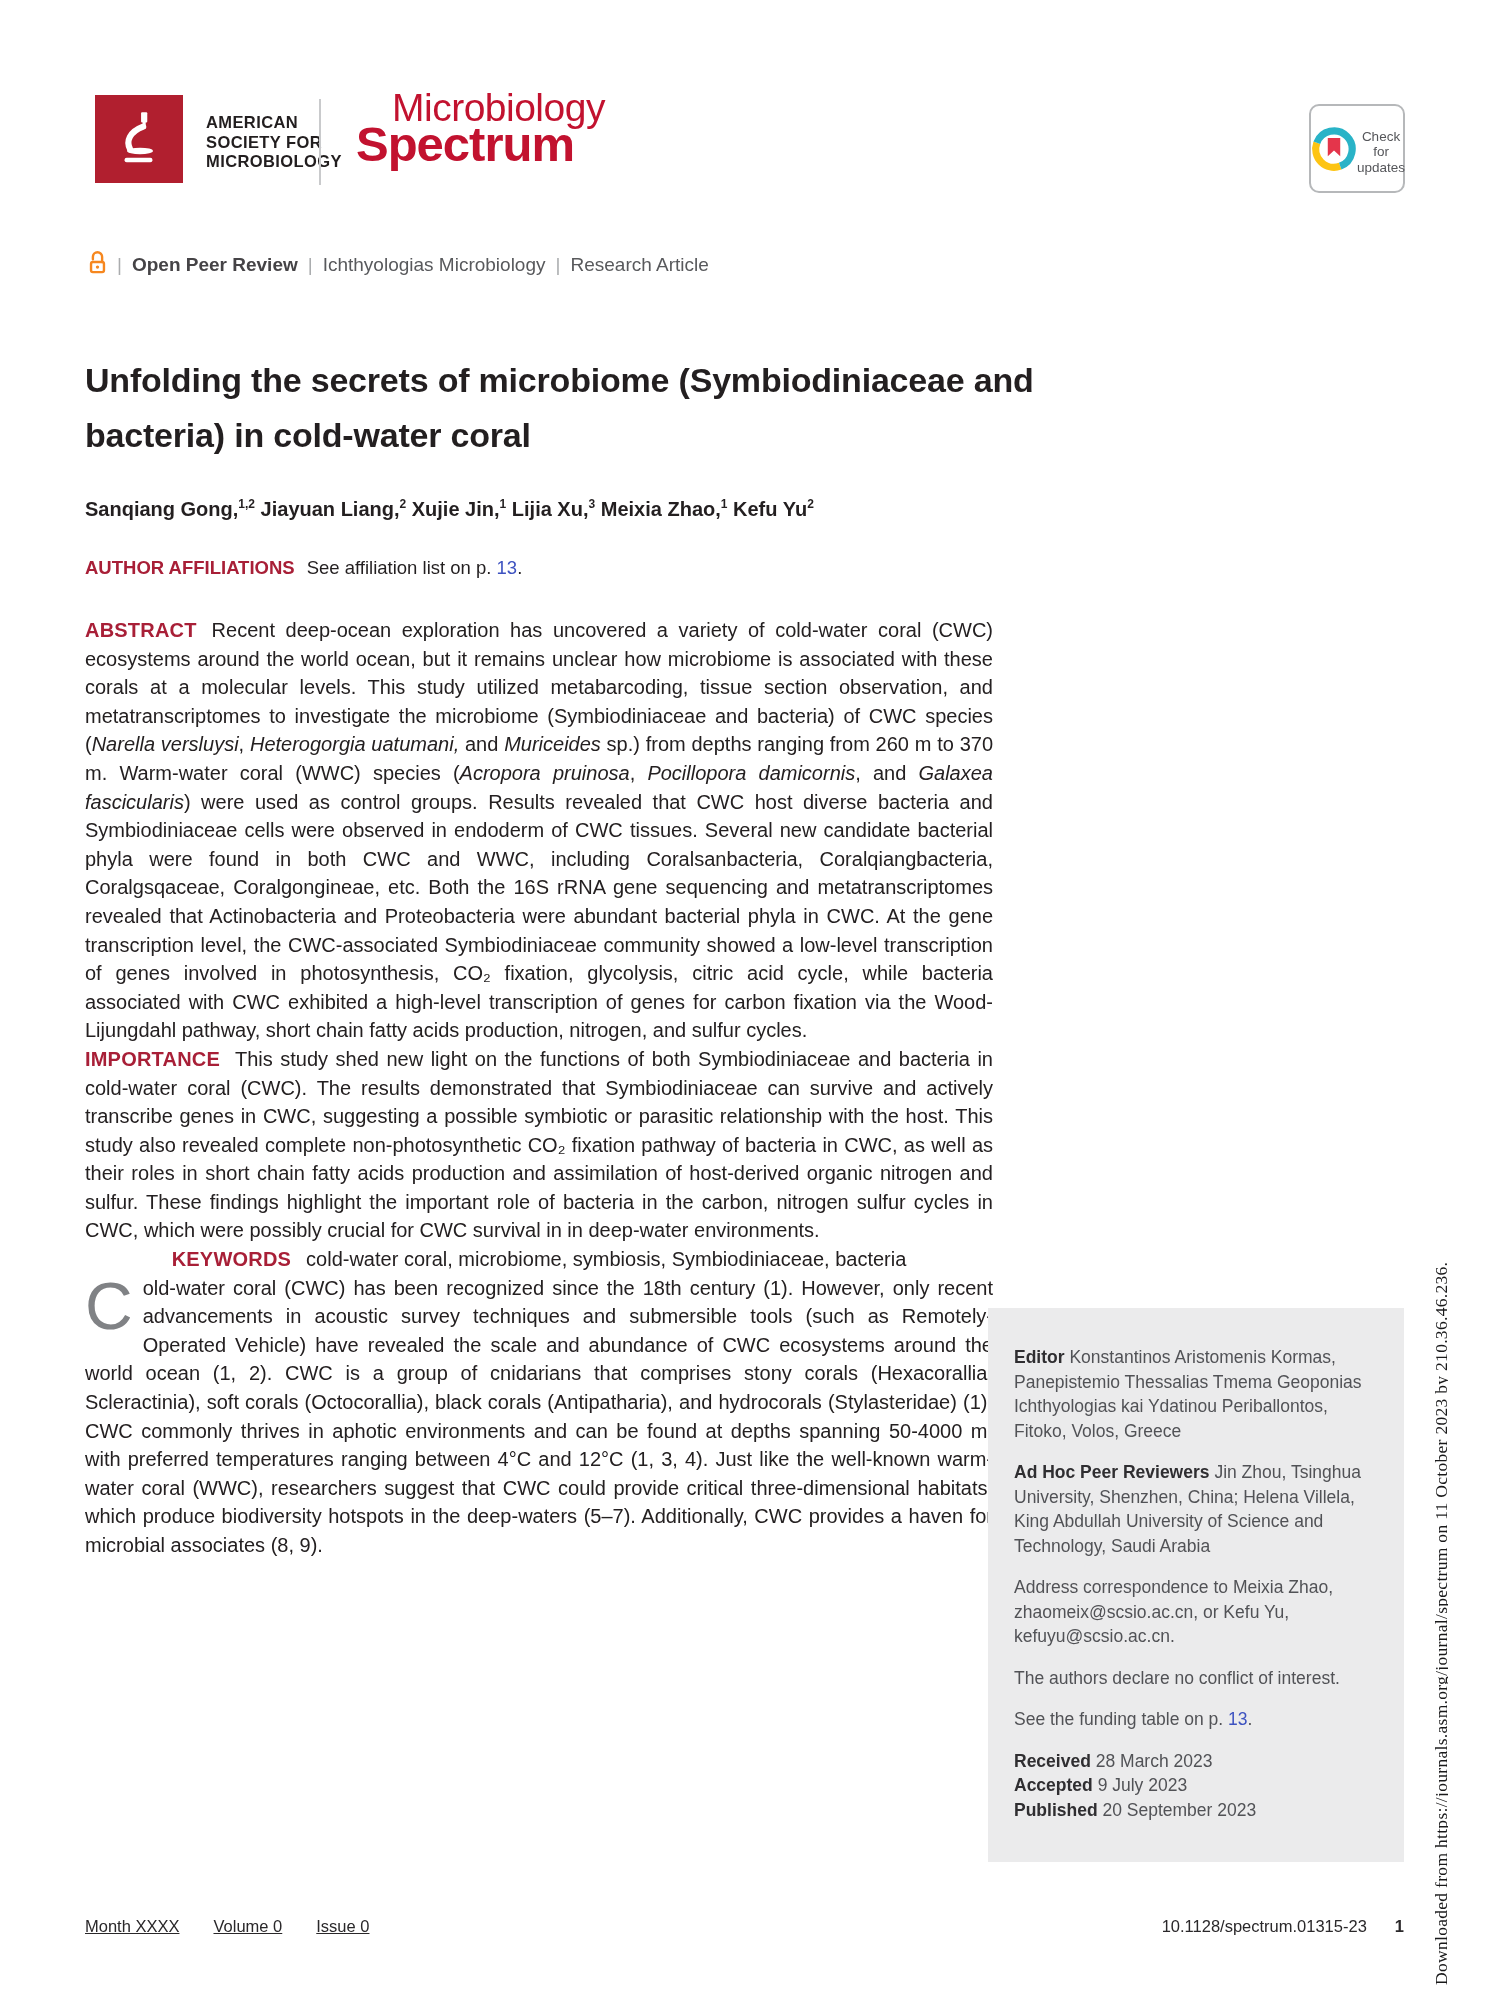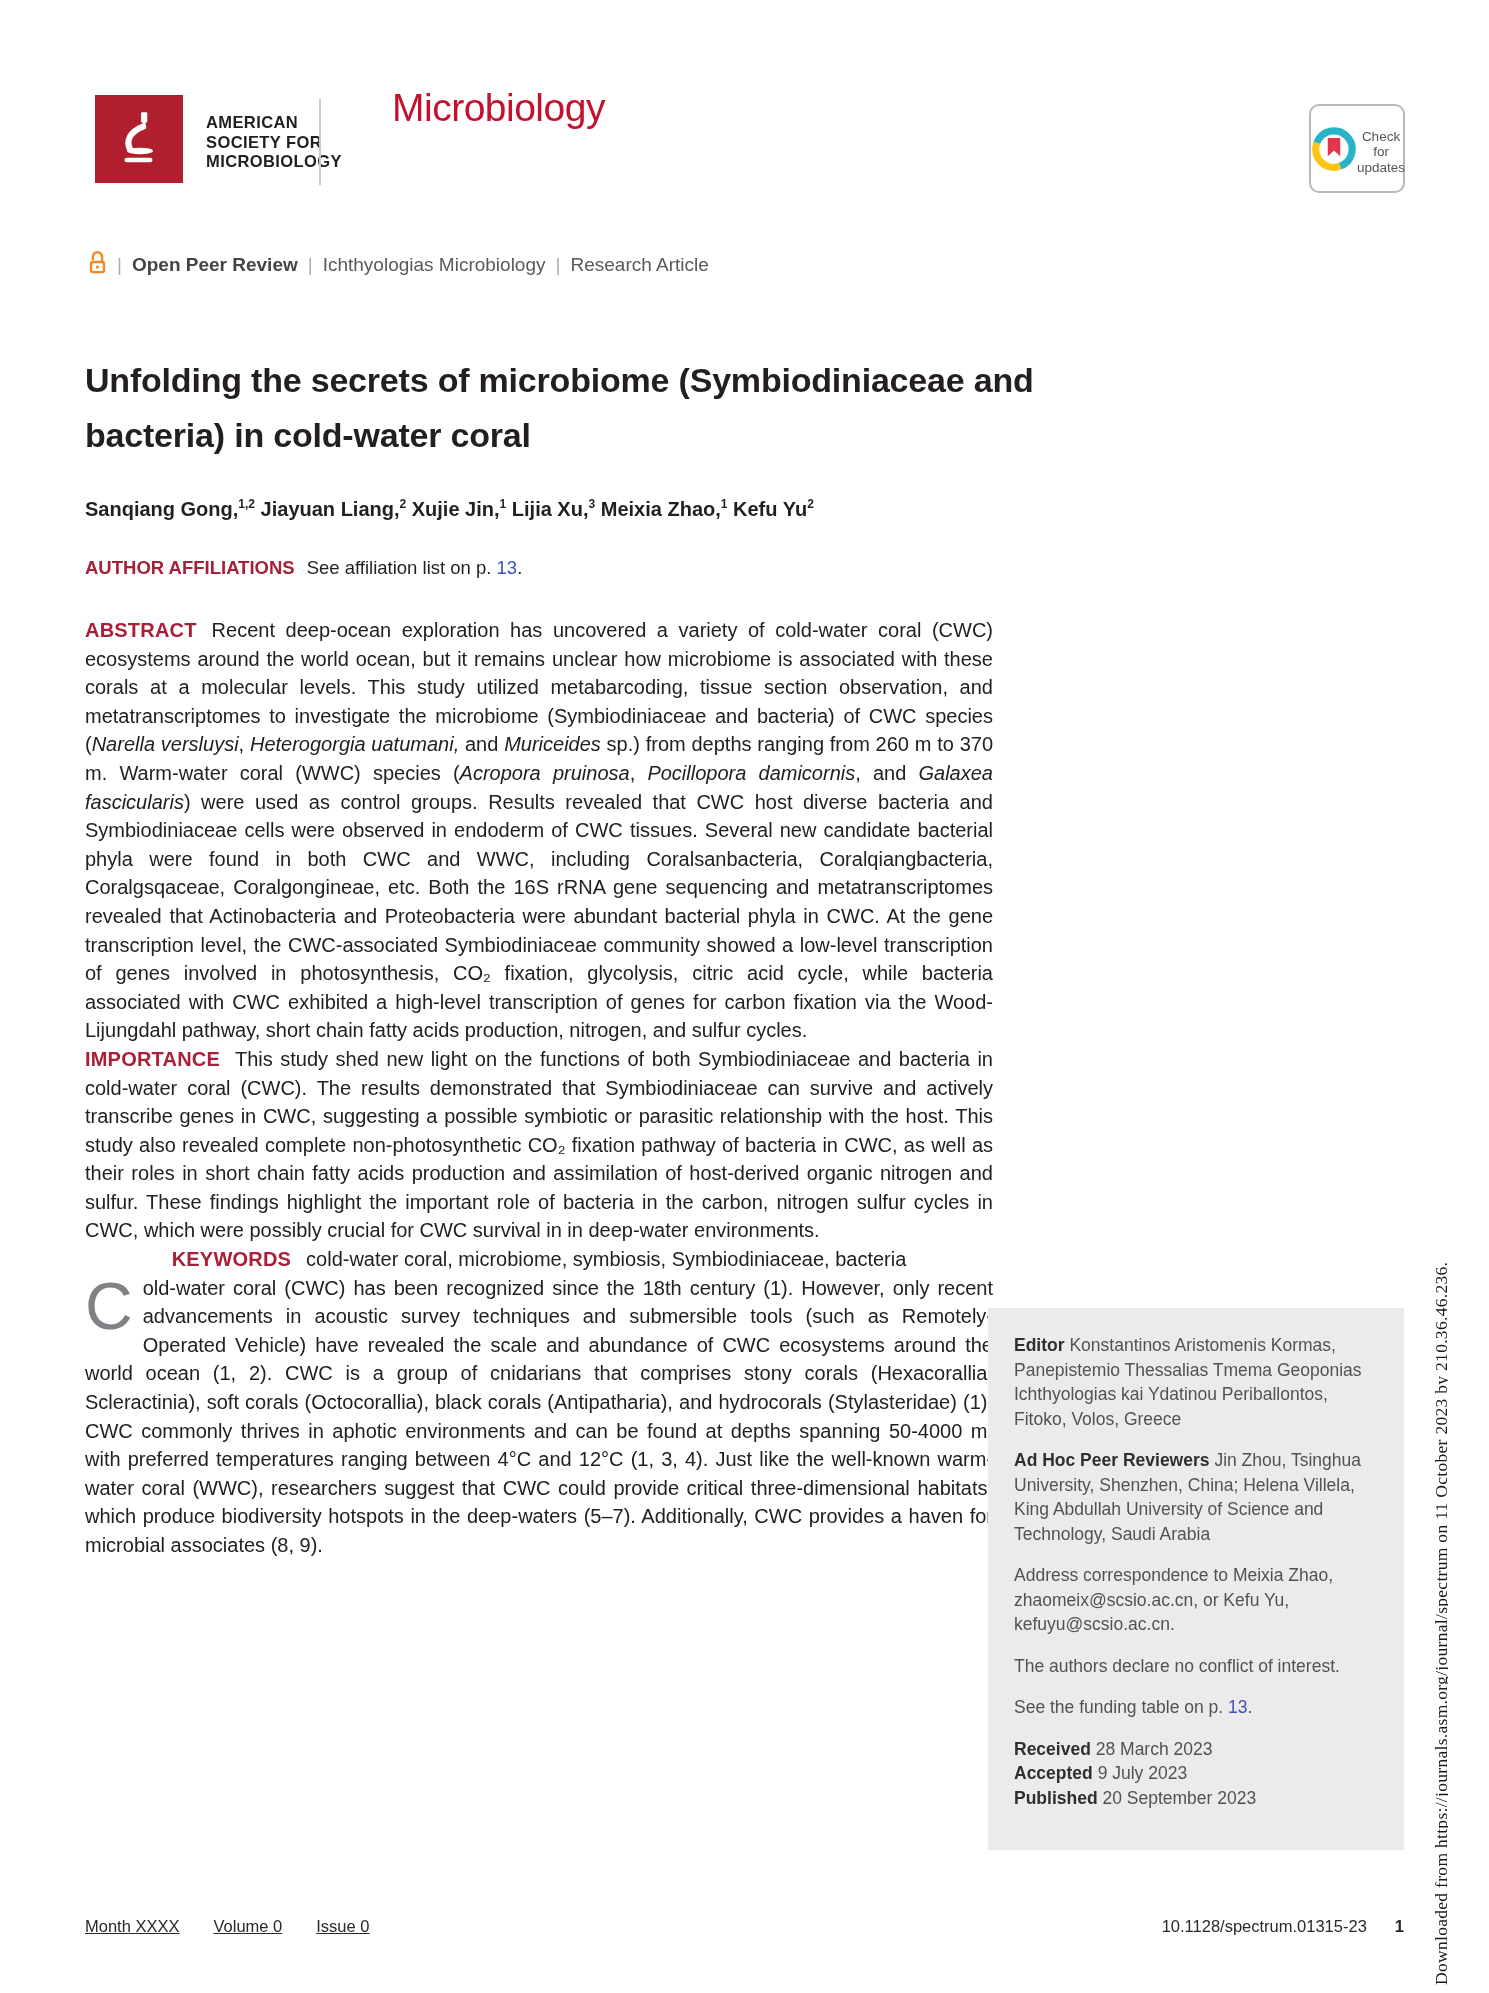--- a/index.html
+++ b/index.html
@@ -61,21 +61,21 @@
   .keywords { margin-top:38px; text-align:center; }
   .bodypara { margin-top:46px; }
   .dropcap {
     float:left; font-size:66px; line-height:54px; color:#808285;
     margin:5px 10px 0 0; font-weight:400;
   }
 
   
   .sidebar {
     position:absolute; left:988px; top:1308px; width:416px; box-sizing:border-box;
-    background:#ebebec; padding:25px 26px 23px 26px;
+    background:#ebebec; padding:37px 26px 23px 26px;
     font-size:17.5px; line-height:24.5px; color:#515256;
   }
   .sidebar p { margin:0 0 17px 0; }
   .sidebar p.tight { margin:0; }
   .sidebar p.last { margin-bottom:0; }
   .sidebar b { color:#2f2e31; font-weight:700; }
 
   
   .footer-left {
     position:absolute; left:85px; top:1917px; display:flex; gap:34px;
@@ -111,20 +111,21 @@
     </span>
   </div>
   <div class="asm-name">
     <div>AMERICAN</div>
     <div>SOCIETY FOR</div>
     <div>MICROBIOLOGY</div>
   </div>
   <div class="logo-divider"></div>
   <div class="wordmark">
     <div class="wm1">Microbiology</div>
+    <div class="wm2">Spectrum</div>
   </div>
 
   <div class="check-badge">
     <span>
       <svg width="46" height="46" viewBox="0 0 48 48">
         <path d="M6.1 17.5 A 19 19 0 0 0 30.5 41.9" fill="none" stroke="#fdc413" stroke-width="7.5"></path>
         <path d="M6.1 17.5 A 19 19 0 1 1 30.5 41.9" fill="none" stroke="#29b3c7" stroke-width="7.5"></path>
         <path d="M17.5 12.5 h13 v19 l-6.5 -6 l-6.5 6 z" fill="#e4354b"></path>
       </svg>
     </span>

